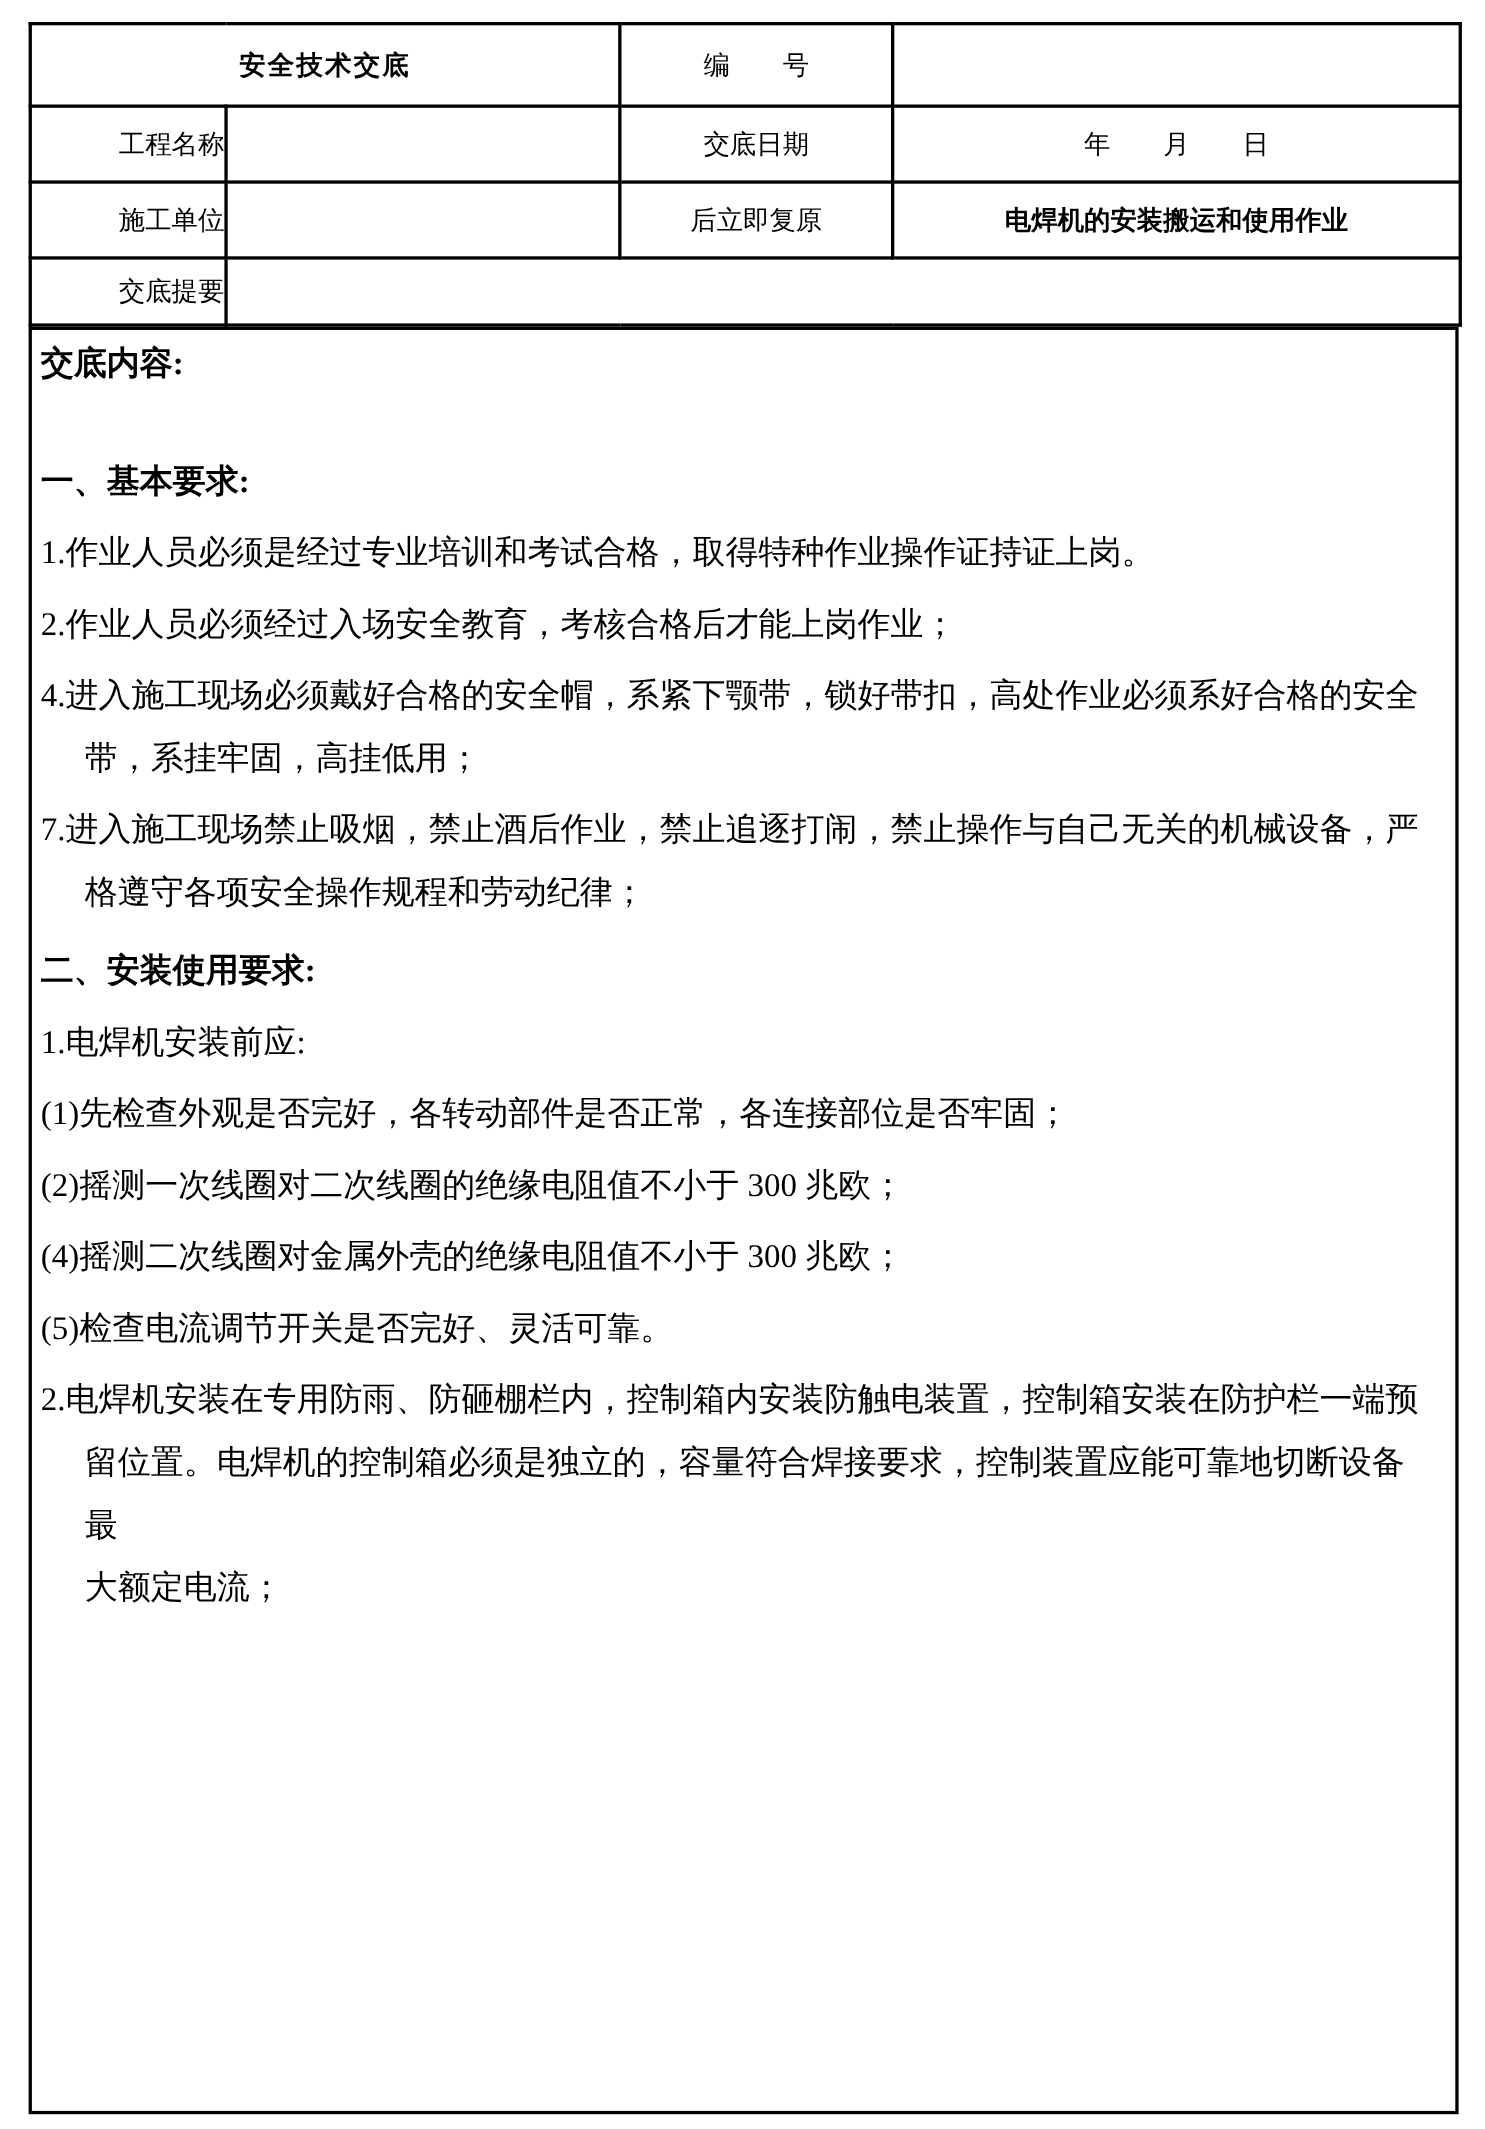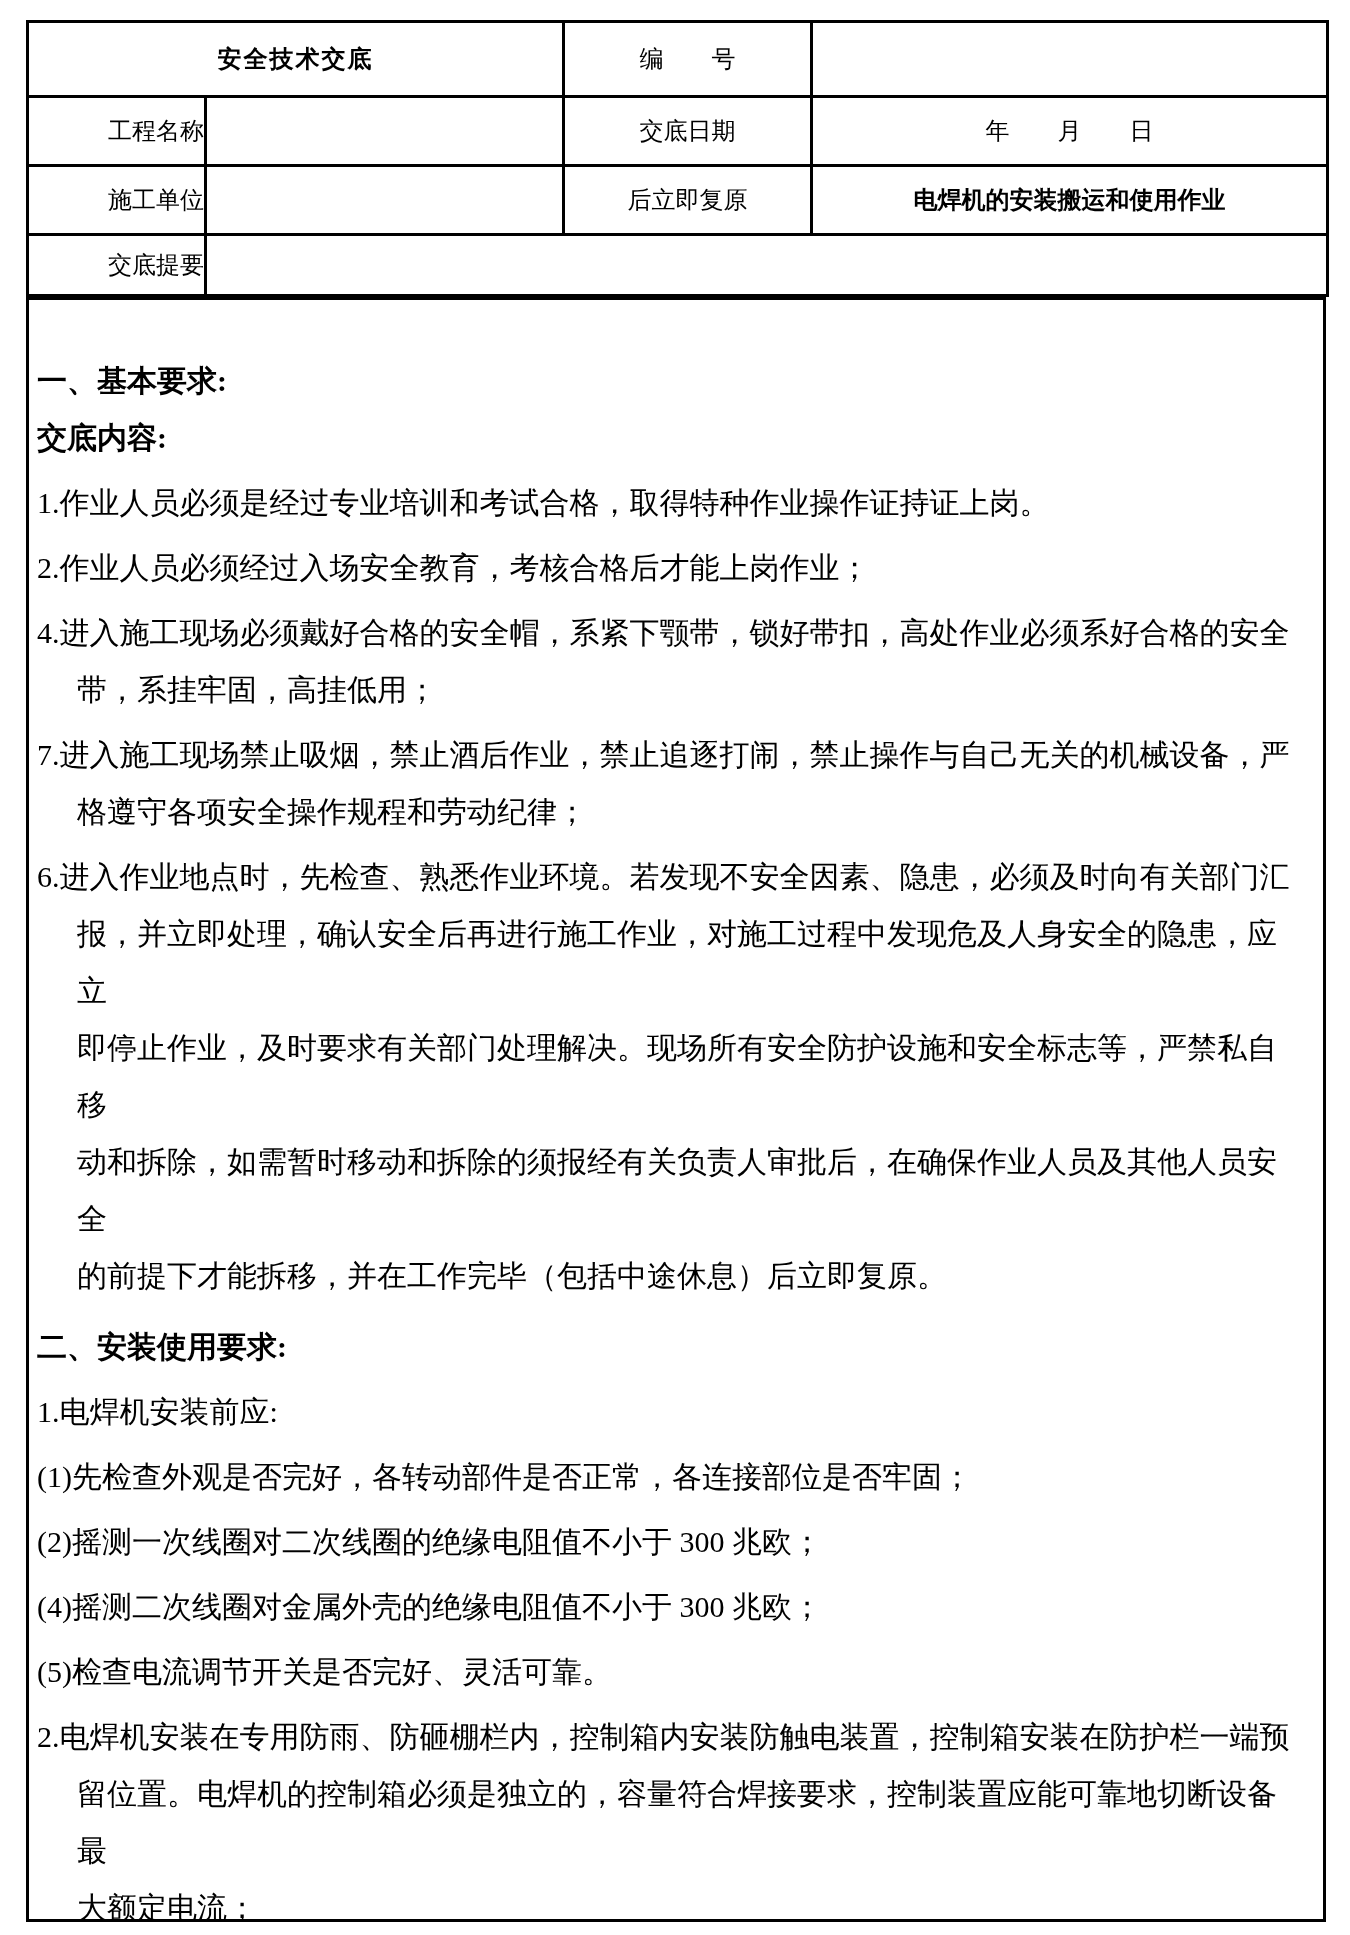--- a/index.html
+++ b/index.html
@@ -108,33 +108,28 @@
       <td class="subproject-value">电焊机的安装搬运和使用作业</td>
     </tr>
     <tr class="r4">
       <td class="label-cell">交底提要</td>
       <td colspan="3"></td>
     </tr>
   </tbody>
     </table>
 
   <div class="content-box">
+    <p class="block bold">交底内容:</p>
     <p class="block bold heading-gap">一、基本要求:</p>
-    <p class="block bold">交底内容:</p>
     <p class="block item">1.作业人员必须是经过专业培训和考试合格，取得特种作业操作证持证上岗。</p>
     <p class="block item">2.作业人员必须经过入场安全教育，考核合格后才能上岗作业；</p>
     <p class="block item">4.进入施工现场必须戴好合格的安全帽，系紧下颚带，锁好带扣，高处作业必须系好合格的安全
 带，系挂牢固，高挂低用；</p>
     <p class="block item">7.进入施工现场禁止吸烟，禁止酒后作业，禁止追逐打闹，禁止操作与自己无关的机械设备，严
 格遵守各项安全操作规程和劳动纪律；</p>
-    <p class="block item">6.进入作业地点时，先检查、熟悉作业环境。若发现不安全因素、隐患，必须及时向有关部门汇
-报，并立即处理，确认安全后再进行施工作业，对施工过程中发现危及人身安全的隐患，应立
-即停止作业，及时要求有关部门处理解决。现场所有安全防护设施和安全标志等，严禁私自移
-动和拆除，如需暂时移动和拆除的须报经有关负责人审批后，在确保作业人员及其他人员安全
-的前提下才能拆移，并在工作完毕（包括中途休息）后立即复原。</p>
     <p class="block bold heading-mid">二、安装使用要求:</p>
     <p class="block item">1.电焊机安装前应:</p>
     <p class="block item">(1)先检查外观是否完好，各转动部件是否正常，各连接部位是否牢固；</p>
     <p class="block item">(2)摇测一次线圈对二次线圈的绝缘电阻值不小于 300 兆欧；</p>
     <p class="block item">(4)摇测二次线圈对金属外壳的绝缘电阻值不小于 300 兆欧；</p>
     <p class="block item">(5)检查电流调节开关是否完好、灵活可靠。</p>
     <p class="block item">2.电焊机安装在专用防雨、防砸棚栏内，控制箱内安装防触电装置，控制箱安装在防护栏一端预
 留位置。电焊机的控制箱必须是独立的，容量符合焊接要求，控制装置应能可靠地切断设备最
 大额定电流；</p>
 

